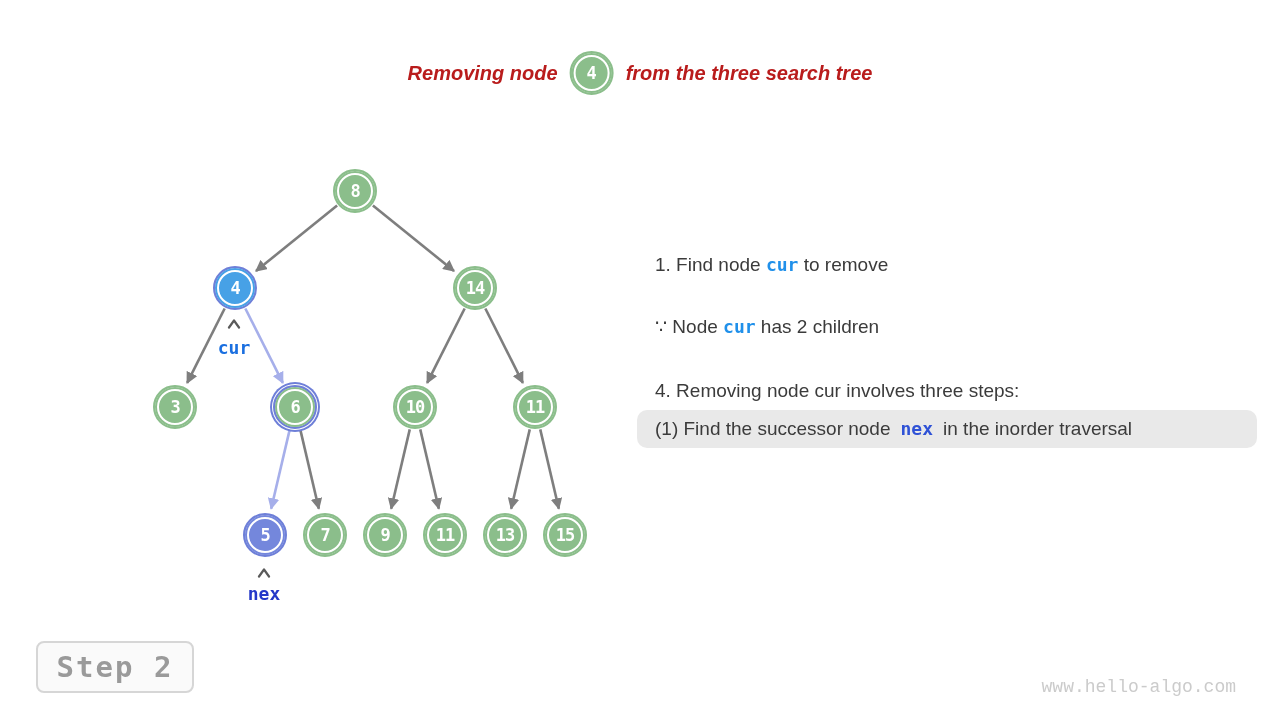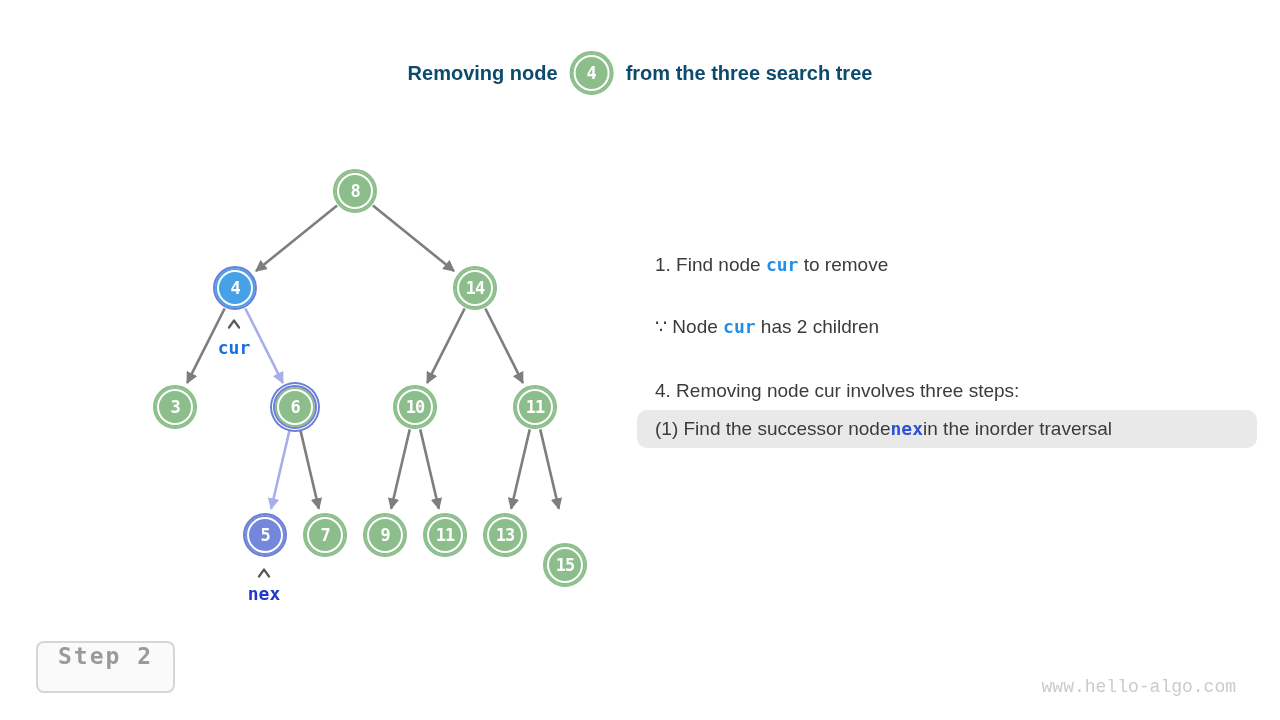--- a/index.html
+++ b/index.html
@@ -19,21 +19,22 @@
     left: 50%;
     transform: translateX(-50%);
     display: flex;
     align-items: center;
     gap: 12px;
     white-space: nowrap;
   }
   .title-text {
     font-size: 20px;
     font-weight: 700;
-    color: #0c4a6e;
+    color: #b91c1c;
+    font-style: italic;
   }
   .title-node {
     width: 40px; height: 40px;
     border-radius: 50%;
     border: 2px solid #8BBE8B;
     background: #8BBE8B;
     box-shadow: inset 0 0 0 2px #8BBE8B, inset 0 0 0 4px #ffffff;
     color: #fff;
     font-family: "DejaVu Sans Mono", monospace;
     font-weight: bold;
@@ -92,43 +93,44 @@
   .pline.pill {
     left: 637px;
     width: 620px;
     height: 38px;
     box-sizing: border-box;
     padding: 0 18px;
     background: #E9E9E9;
     border-radius: 10px;
     display: flex;
     align-items: center;
+    gap: 10px;
   }
   .seg-plain { font-family: "Liberation Sans", sans-serif; }
   .seg-code-azure, .seg-code-indigo {
     font-family: "DejaVu Sans Mono", monospace;
     font-weight: bold;
     font-size: 18px;
   }
   .seg-code-azure  { color: #2090EA; }
   .seg-code-indigo { color: #2F52D6; }
 
   
   .step-box {
     position: absolute;
     left: 36px; top: 641px;
-    width: 139px; height: 52px;
+    width: 158px; height: 52px;
     box-sizing: border-box;
     border: 2px solid #D6D6D6;
     border-radius: 8px;
     background: #FAFAFA;
-    display: flex; justify-content: center;
-    font-family: "DejaVu Sans Mono", monospace;
-    font-weight: bold;
-    font-size: 23px;
+    display: flex; align-items: center; justify-content: center;
+    font-family: "DejaVu Sans Mono", monospace;
+    font-weight: bold;
+    font-size: 29px;
     letter-spacing: 2px;
     color: #9A9A9A;
   }
   .watermark {
     position: absolute;
     right: 44px; top: 677px;
     font-family: Liberation Mono, monospace;
     font-size: 18px;
     color: #CBCBCB;
     white-space: nowrap;
@@ -174,21 +176,21 @@
       <div class="tnode n-green" style="left: 453px; top: 266px;">14</div>
       <div class="tnode n-green" style="left: 153px; top: 385px;">3</div>
       <div class="tnode n-green-ring" style="left: 273px; top: 385px;">6</div>
       <div class="tnode n-green" style="left: 393px; top: 385px; text-align: center;">10</div>
       <div class="tnode n-green" style="left: 513px; top: 385px;">11</div>
       <div class="tnode n-nex" style="left: 243px; top: 513px;">5</div>
       <div class="tnode n-green" style="left: 303px; top: 513px;">7</div>
       <div class="tnode n-green" style="left: 363px; top: 513px;">9</div>
       <div class="tnode n-green" style="left: 423px; top: 513px;">11</div>
       <div class="tnode n-green" style="left: 483px; top: 513px;">13</div>
-      <div class="tnode n-green" style="left: 543px; top: 543px; text-align: center;">15</div>
+      <div class="tnode n-green" style="left: 543px; top: 513px; text-align: center;">15</div>
     </div>
   <div id="pointers-layer">
       <div class="caret" style="left: 234px; top: 324px;"><svg width="14" height="10" viewBox="0 0 14 10">
           <path d="M2 8.5 L7 1.5 L12 8.5" fill="none" stroke="#5A5A5A" stroke-width="2.2" stroke-linecap="round" stroke-linejoin="round"></path>
         </svg></div>
       <div class="ptr-label cur-label" style="left: 234px; top: 347px;">cur</div>
       <div class="caret" style="left: 264px; top: 573px;"><svg width="14" height="10" viewBox="0 0 14 10">
           <path d="M2 8.5 L7 1.5 L12 8.5" fill="none" stroke="#5A5A5A" stroke-width="2.2" stroke-linecap="round" stroke-linejoin="round"></path>
         </svg></div>
       <div class="ptr-label nex-label" style="left: 264px; top: 593px;">nex</div>

